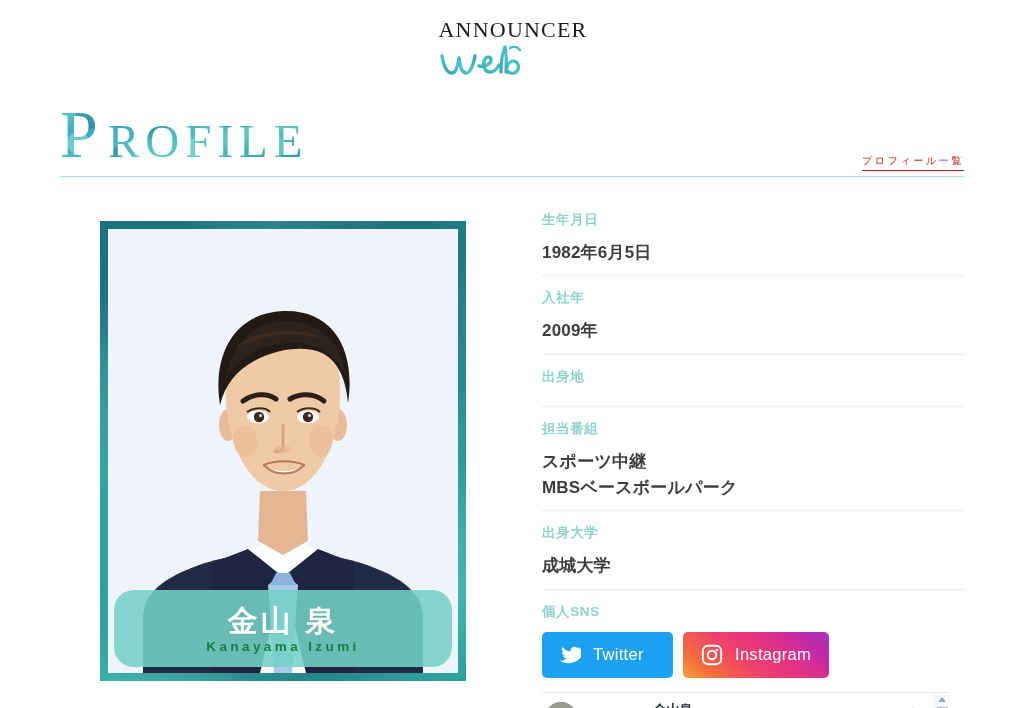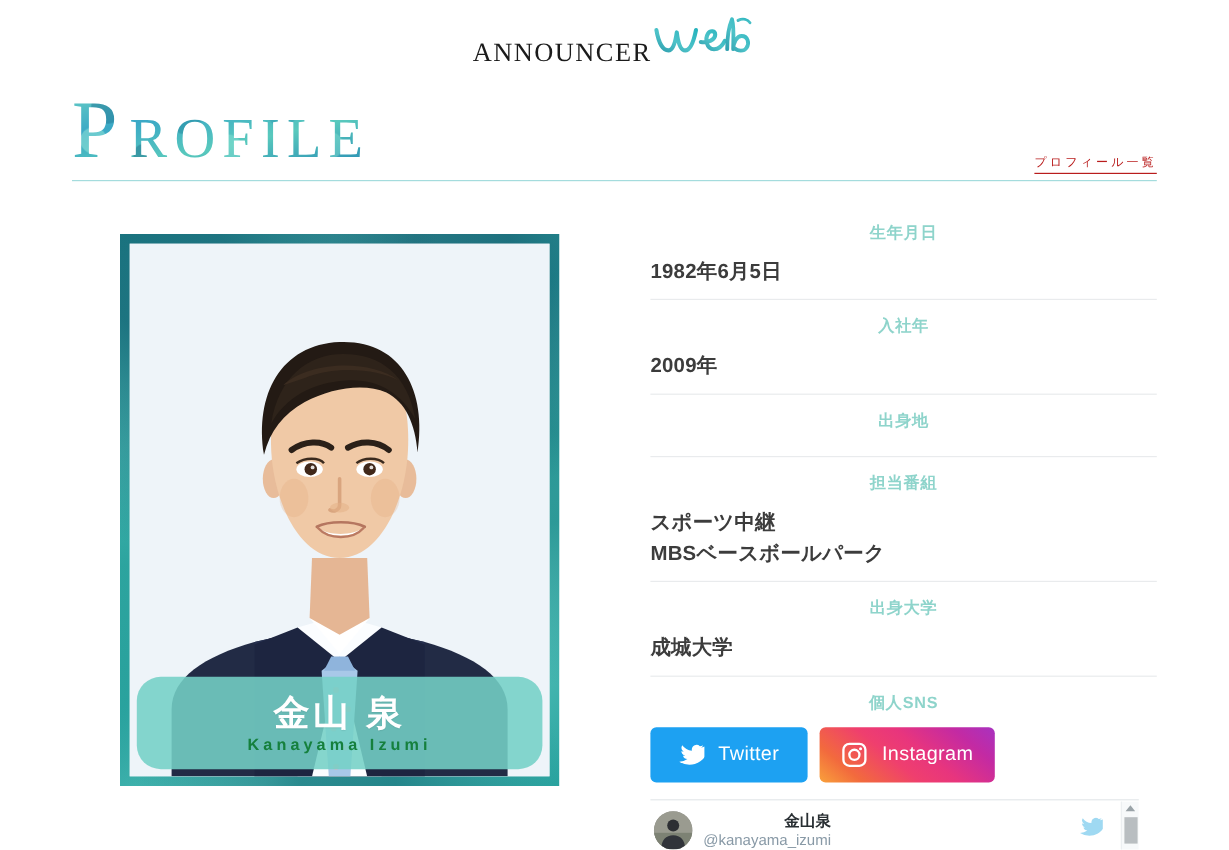--- a/index.html
+++ b/index.html
@@ -17,20 +17,21 @@
     width: 1024px;
     padding-top: 11px;
     display: flex;
     justify-content: center;
     align-items: flex-end;
   }
   .logo {
     display: flex;
     align-items: baseline;
     line-height: 1;
+    flex-direction: column;
   }
   .logo-announcer {
     font-family: "Liberation Serif", "DejaVu Serif", serif;
     font-size: 31px;
     letter-spacing: 1.2px;
     color: #1b1b1b;
     font-variant: small-caps;
     text-transform: lowercase;
     font-weight: 400;
   }
@@ -146,21 +147,20 @@
     padding-top: 6px;
   }
   .field { padding-bottom: 9px; border-bottom: 1px solid #e9ebed; margin-bottom: 13px; }
   .field:last-of-type { border-bottom: none; margin-bottom: 0; padding-bottom: 0; }
   .field-label {
     color: #8ed4cb;
     font-size: 13.5px;
     font-weight: 700;
     letter-spacing: .6px;
     margin-bottom: 11px;
-    text-align: center;
   }
   .field-value {
     color: #3c3c3c;
     font-size: 17px;
     line-height: 1.55;
     letter-spacing: .2px;
     font-weight: bold;
   }
 
   
@@ -172,21 +172,20 @@
     height: 46px;
     padding: 0 18px;
     border-radius: 5px;
     border: none;
     cursor: pointer;
     color: #fff;
     font-size: 16.5px;
     font-family: inherit;
     letter-spacing: .3px;
     min-width: 131px;
-    justify-content: center;
   }
   .sns-btn.twitter { background: #1da1f2; }
   .sns-btn.instagram {
     background: linear-gradient(40deg,
       #f9a13b 0%, #f26a3d 18%, #ef3f6e 42%, #e8357d 58%, #c32aa3 82%, #a832c0 100%);
   }
   .sns-icon { display: flex; align-items: center; }
 
   
   .tw-embed {

